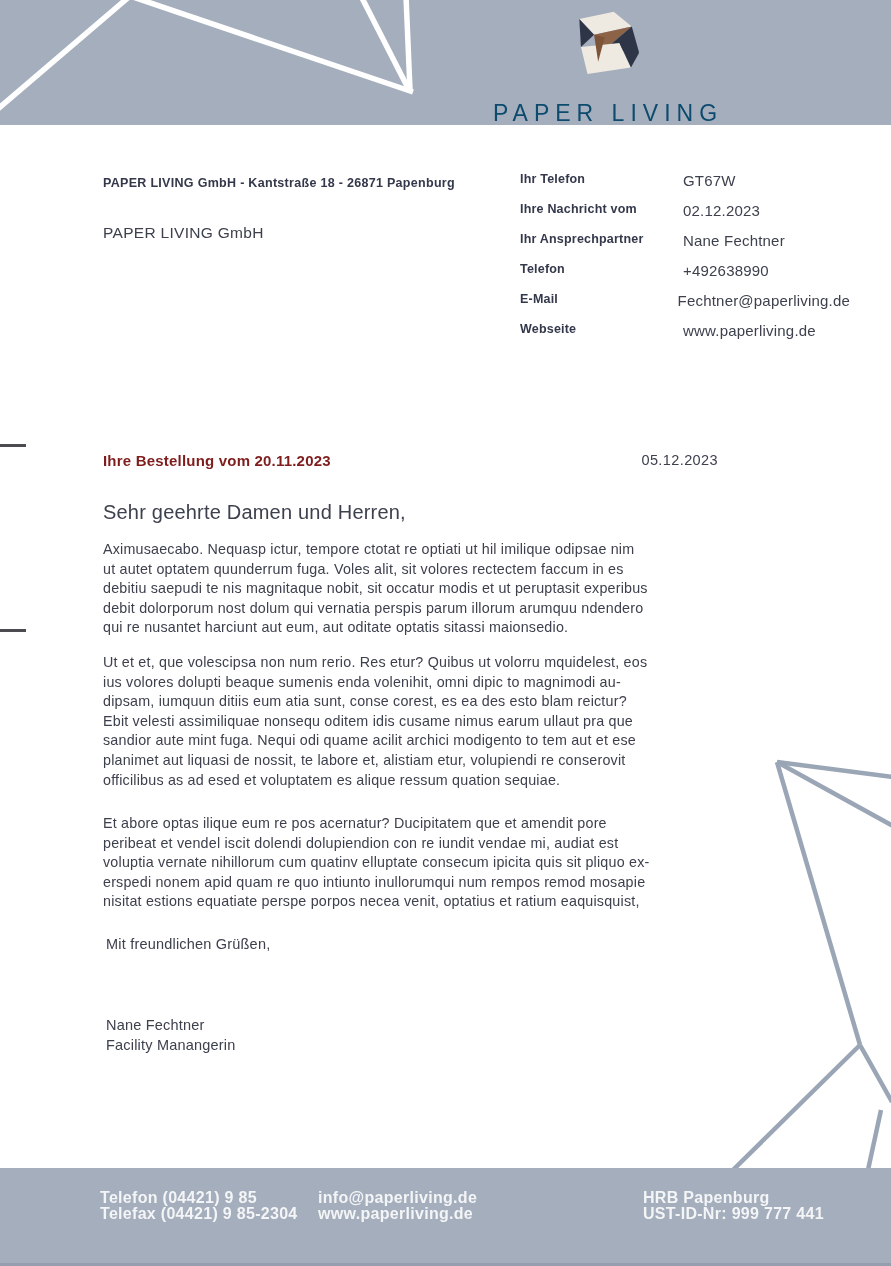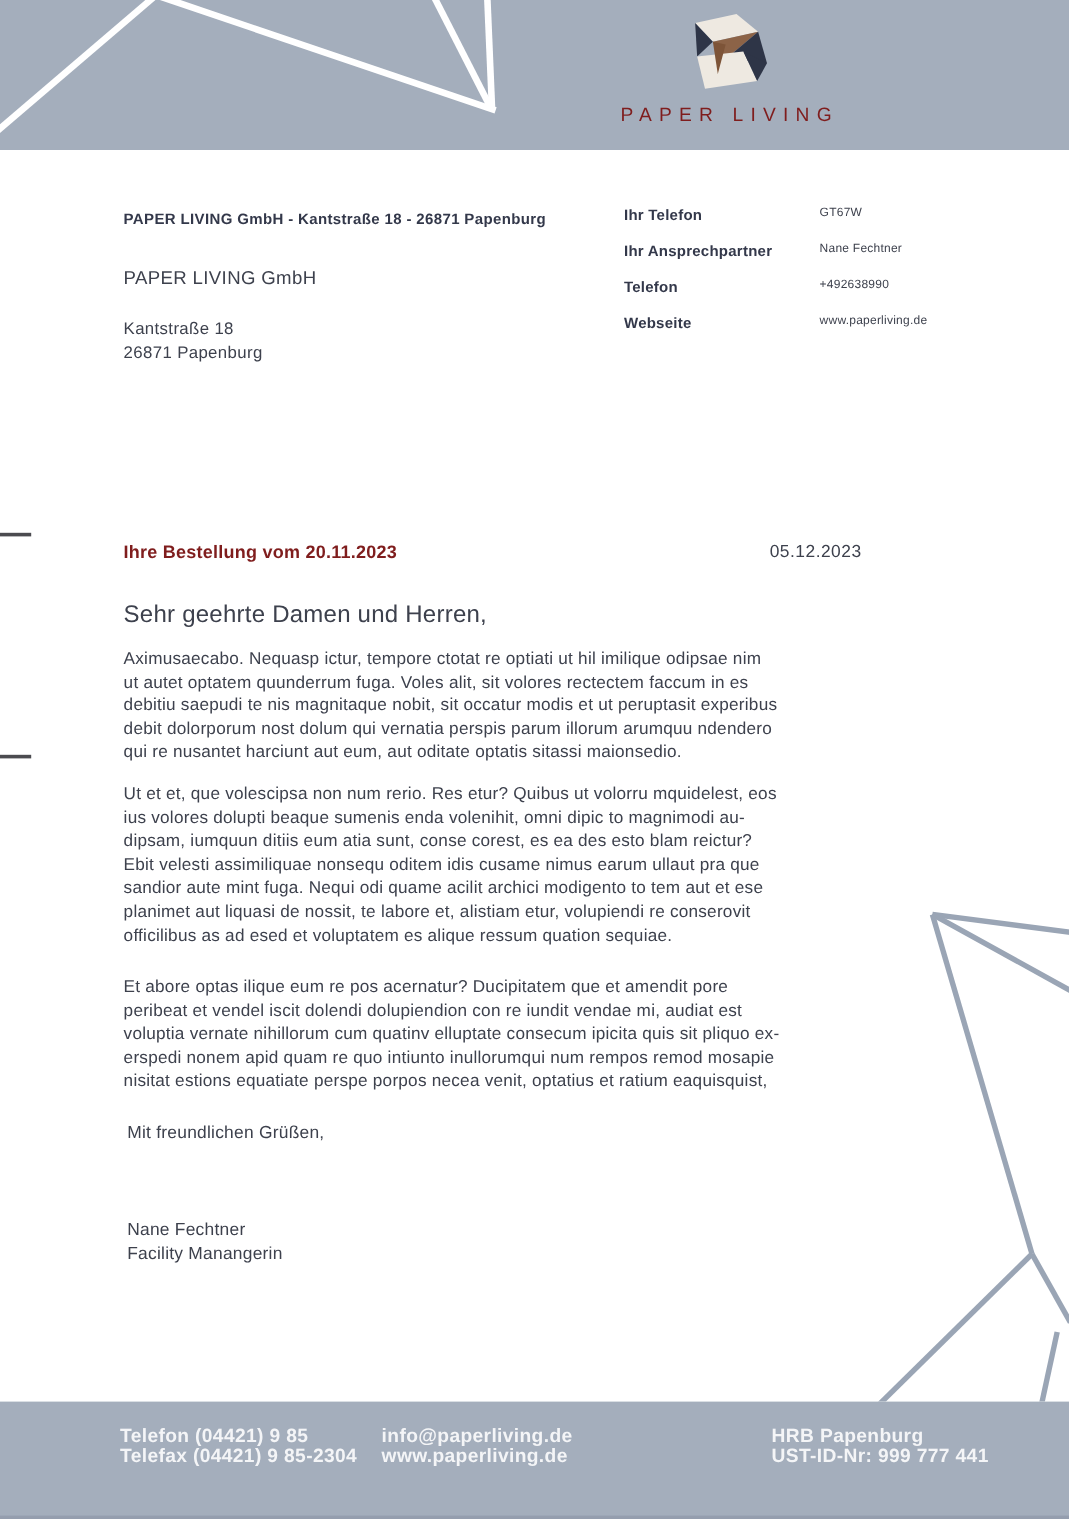--- a/index.html
+++ b/index.html
@@ -8,42 +8,42 @@
     background:#ffffff;overflow:hidden;
     font-family:"Liberation Sans",sans-serif;color:#3d414d;
   }
   
   .band{position:absolute;left:0;width:891px;background:#a4aebc;}
   .header{top:0;height:125px;}
   .header-lines{position:absolute;top:0;left:0;}
   .brand{position:absolute;left:458px;top:0;width:300px;text-align:center;}
   .logo{display:block;margin:8px auto 0 auto;}
   .brand-name{
-    margin-top:2px;font-size:16px;font-weight:500;letter-spacing:6px;
-    color:#7f1d1d;white-space:nowrap;
+    margin-top:14px;font-size:23px;font-weight:500;letter-spacing:6px;
+    color:#0c4a6e;white-space:nowrap;
   }
   
   .fold-mark{position:absolute;left:0;width:26px;height:3px;background:#4b4b50;}
   .fm1{top:444px;}
   .fm2{top:629px;}
   
   .sender-line{
     position:absolute;left:103px;top:176px;
     font-size:12.5px;font-weight:bold;letter-spacing:.3px;color:#33384a;white-space:nowrap;
   }
   .recipient-name{position:absolute;left:103px;top:224px;font-size:15.5px;letter-spacing:.3px;}
   .recipient-address{
     position:absolute;left:103px;top:263px;font-size:14px;line-height:20px;
     letter-spacing:.3px;white-space:pre-line;
   }
   
   .info-block{position:absolute;left:520px;top:172px;width:330px;}
   .info-row{display:flex;height:30px;align-items:flex-start;}
   .info-label{width:163px;font-size:12.5px;font-weight:bold;color:#33384a;letter-spacing:.2px;}
-  .info-value{font-size:10px;letter-spacing:.2px;white-space:nowrap;}
+  .info-value{font-size:15px;letter-spacing:.2px;white-space:nowrap;}
   
   .subject-row{position:absolute;left:103px;top:452px;width:615px;display:flex;justify-content:space-between;}
   .subject{font-size:15px;font-weight:bold;color:#7f1d1d;letter-spacing:.2px;}
   .letter-date{font-size:14.5px;letter-spacing:.4px;margin-left:24px;}
   .salutation{position:absolute;left:103px;top:501px;font-size:20px;letter-spacing:.2px;}
   .para{
     position:absolute;left:103px;width:700px;font-size:14.3px;line-height:19.6px;
     letter-spacing:.2px;white-space:pre-line;
   }
   .p1{top:540px;}
@@ -91,35 +91,41 @@
       </svg>
       <div class="brand-name">PAPER LIVING</div>
     </div>
   </header>
 
   <div class="fold-mark fm1"></div>
   <div class="fold-mark fm2"></div>
 
   <div class="sender-line">PAPER LIVING GmbH - Kantstraße 18 - 26871 Papenburg</div>
   <div class="recipient-name">PAPER LIVING GmbH</div>
-  <div class="recipient-address">Kantstraße 18
-26871 Papenburg</div>
 
   <div class="info-block">
     <div class="info-row">
       <div class="info-label">Ihr Telefon</div>
       <div class="info-value">GT67W</div>
+    </div>
+    <div class="info-row">
+      <div class="info-label">Ihre Nachricht vom</div>
+      <div class="info-value">02.12.2023</div>
     </div>
     <div class="info-row">
       <div class="info-label">Ihr Ansprechpartner</div>
       <div class="info-value">Nane Fechtner</div>
     </div>
     <div class="info-row">
       <div class="info-label">Telefon</div>
       <div class="info-value">+492638990</div>
+    </div>
+    <div class="info-row">
+      <div class="info-label">E-Mail</div>
+      <div class="info-value">Fechtner@paperliving.de</div>
     </div>
     <div class="info-row">
       <div class="info-label">Webseite</div>
       <div class="info-value">www.paperliving.de</div>
     </div>
   </div>
 
   <div class="subject-row">
     <div class="subject">Ihre Bestellung vom 20.11.2023</div>
     <div class="letter-date">05.12.2023</div>

